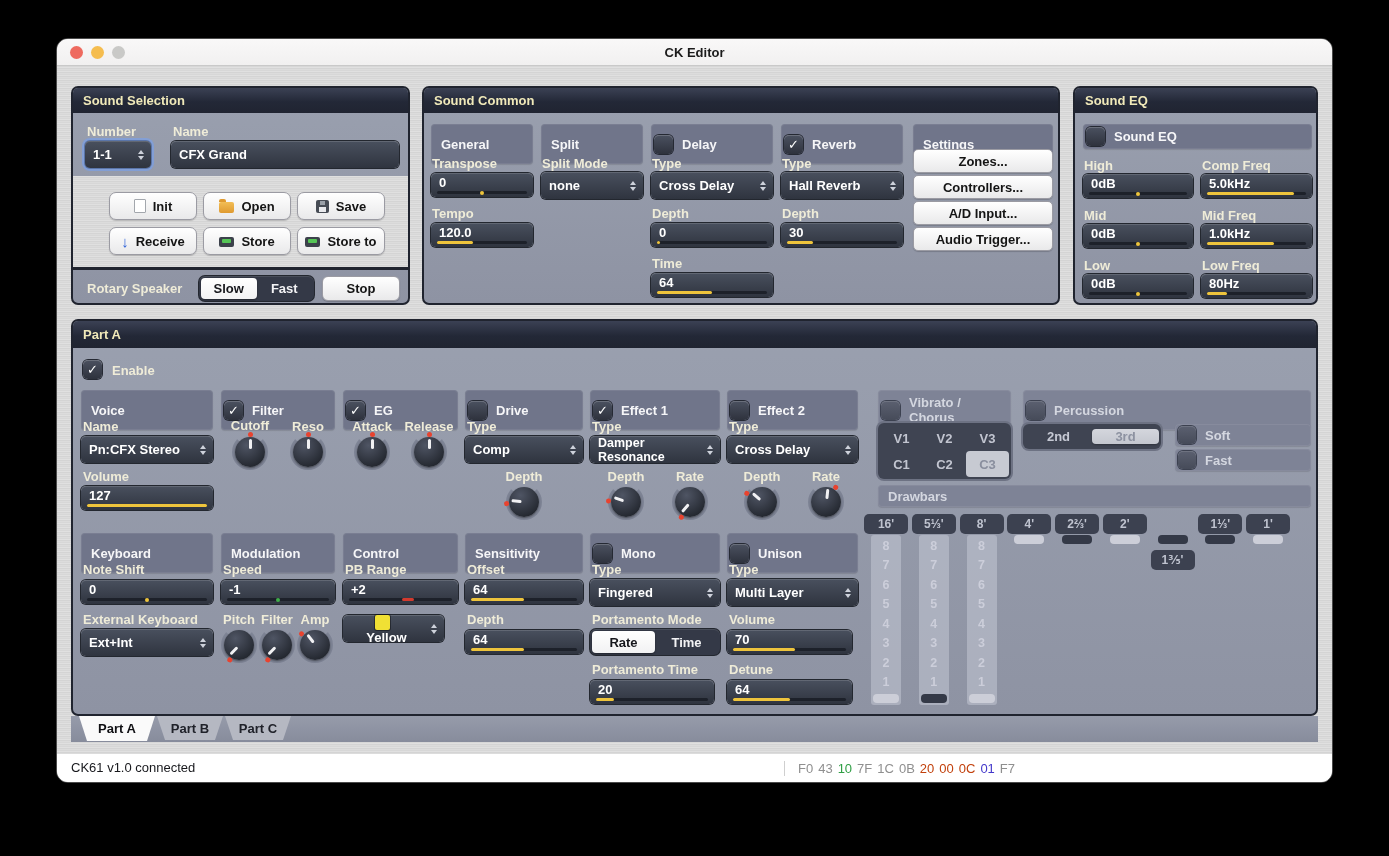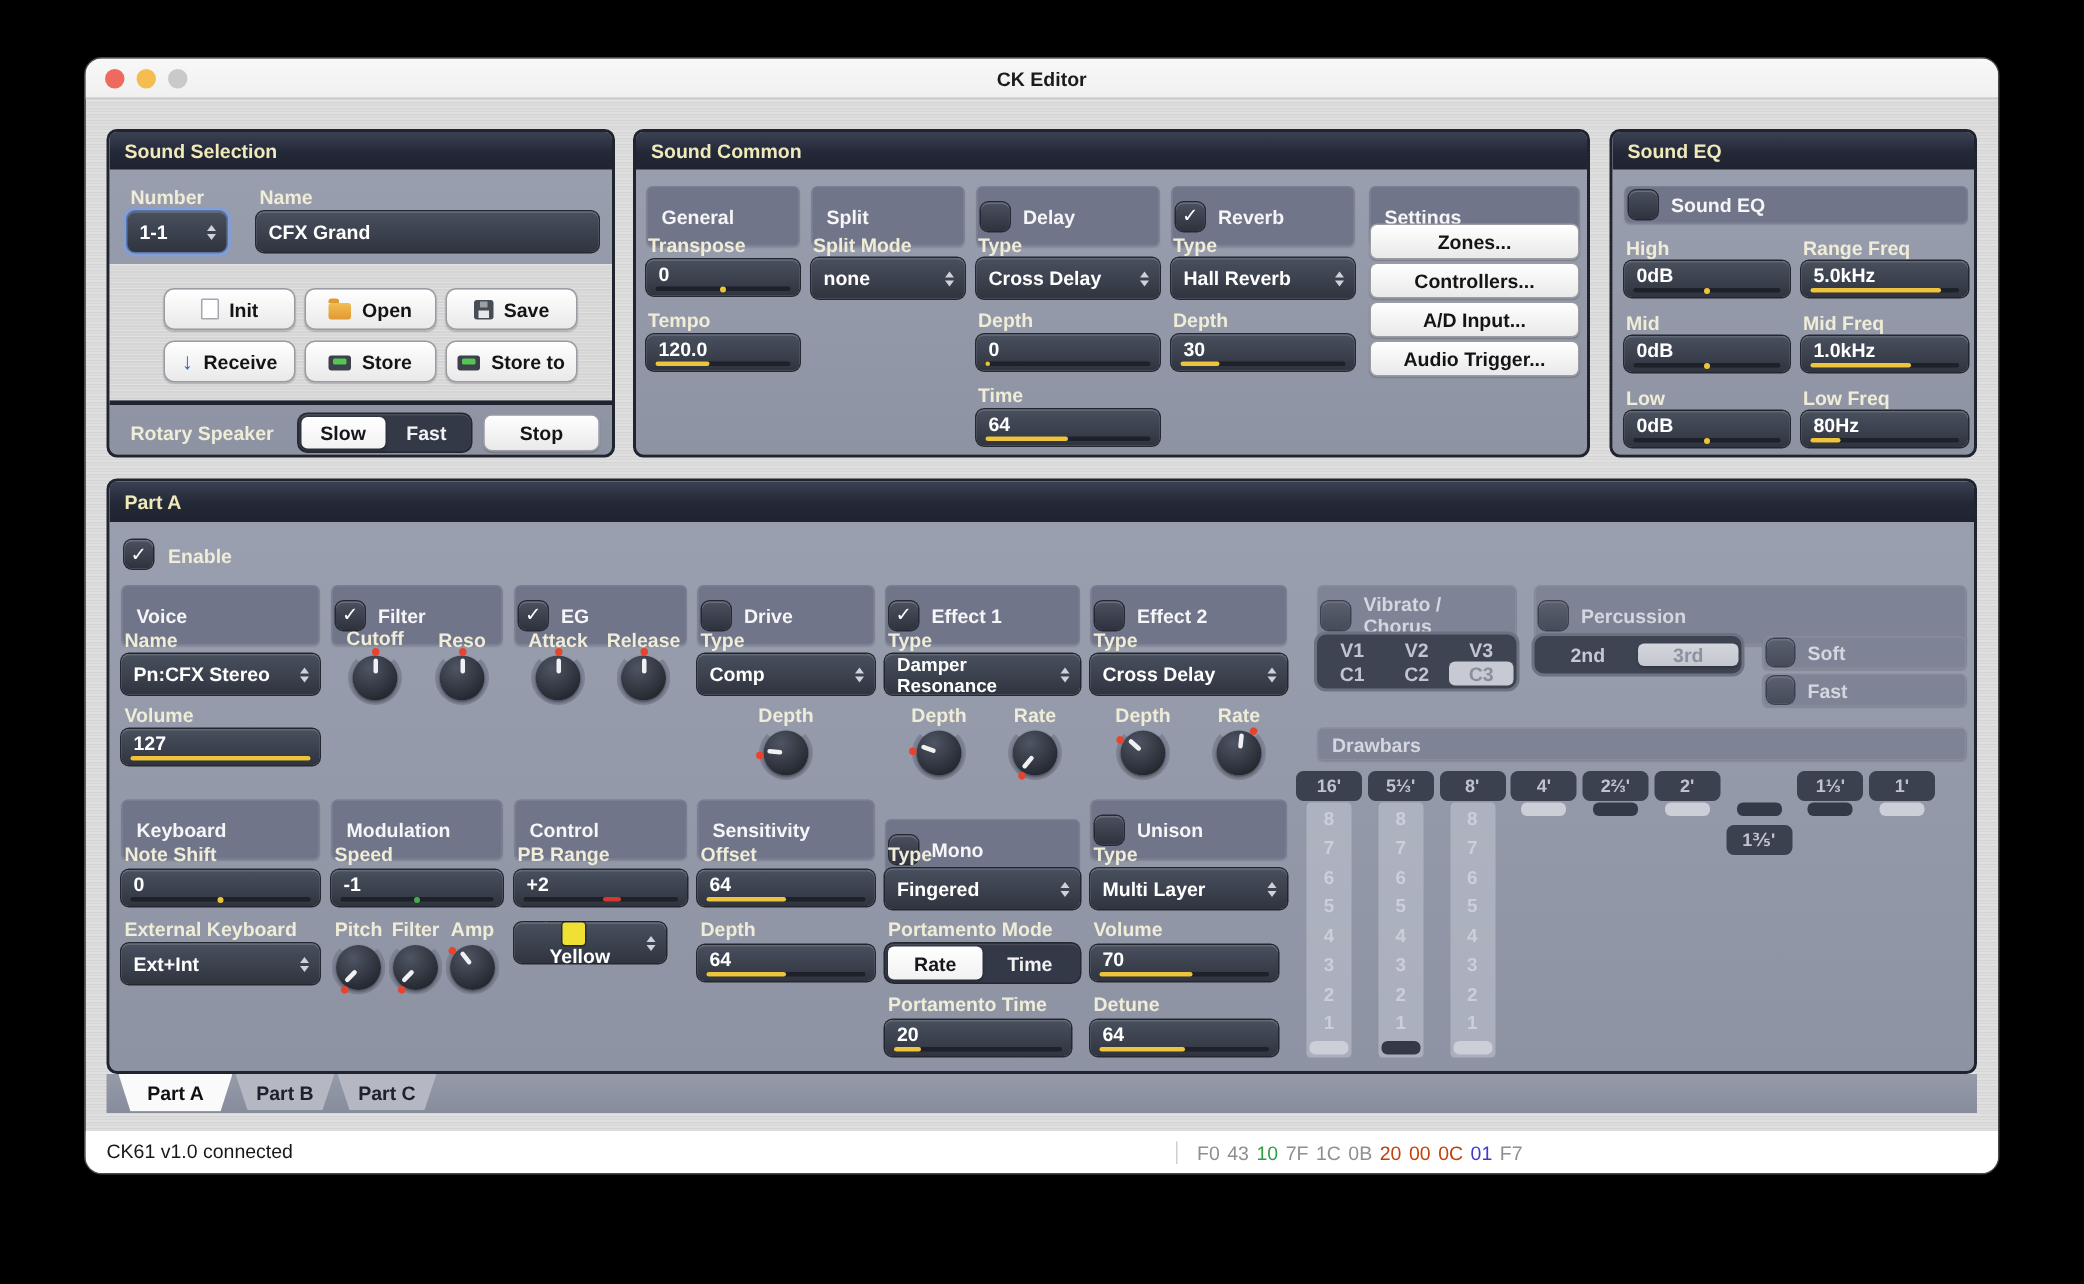--- a/index.html
+++ b/index.html
@@ -215,21 +215,21 @@
     <div class="btnw" style="left:489px;top:139px;width:140px;height:24px;border-radius:5px;">Audio Trigger...</div>
   </div>
 
   <div class="panel" style="left:1016px;top:47px;width:245px;height:219px;">
     <div class="phead">Sound EQ</div>
     <div class="hdrbar withcb" style="left:8px;top:36px;width:229px;height:25px;">
       <span class="cb"></span>
         <span>Sound EQ</span>
     </div>
     <div class="lbl" style="left:9px;top:70px;">High</div>
-    <div class="lbl" style="left:127px;top:70px;">Range Freq</div>
+    <div class="lbl" style="left:127px;top:70px;">Comp Freq</div>
     <div class="field" style="left:8px;top:86px;width:110px;"><span>0dB</span><span class="trk">
           <i class="dot" style="--pos:50%;"></i>
         </span></div>
     <div class="field" style="left:126px;top:86px;width:111px;"><span>5.0kHz</span><span class="trk">
           <i class="fl" style="--fill:88%;"></i>
         </span></div>
     <div class="lbl" style="left:9px;top:120px;">Mid</div>
     <div class="lbl" style="left:127px;top:120px;">Mid Freq</div>
     <div class="field" style="left:8px;top:136px;width:110px;"><span>0dB</span><span class="trk">
           <i class="dot" style="--pos:50%;"></i>
@@ -387,21 +387,21 @@
             <span class="kptr"></span>
           </span>
           <span class="kdot"></span>
         </div>
 
       <div class="dim">
         <div class="hdrbar withcb" style="left:805px;top:42px;width:133px;">
           <span class="cb"></span>
             <span>Vibrato / Chorus</span>
         </div>
-        <div class="vgrid" style="left:805px;top:75px;width:133px;height:36px;">
+        <div class="vgrid" style="left:805px;top:75px;width:133px;height:56px;">
           <div class="vc">V1</div>
           <div class="vc">V2</div>
           <div class="vc">V3</div>
           <div class="vc">C1</div>
           <div class="vc">C2</div>
           <div class="vc on">C3</div>
         </div>
         <div class="hdrbar withcb" style="left:950px;top:42px;width:288px;">
           <span class="cb"></span>
             <span>Percussion</span>
@@ -539,21 +539,21 @@
       <div class="hdrbar" style="left:392px;top:185px;width:118px;">Sensitivity</div>
       <div class="lbl" style="left:394px;top:214px;">Offset</div>
       <div class="field" style="left:392px;top:232px;width:118px;"><span>64</span><span class="trk">
             <i class="fl" style="--fill:50%;"></i>
           </span></div>
       <div class="lbl" style="left:394px;top:264px;">Depth</div>
       <div class="field" style="left:392px;top:282px;width:118px;"><span>64</span><span class="trk">
             <i class="fl" style="--fill:50%;"></i>
           </span></div>
 
-      <div class="hdrbar withcb" style="left:517px;top:198px;width:130px;">
+      <div class="hdrbar withcb" style="left:517px;top:185px;width:130px;">
         <span class="cb"></span>
           <span>Mono</span>
       </div>
       <div class="lbl" style="left:519px;top:214px;">Type</div>
       <div class="field dd" style="left:517px;top:231px;width:130px;">
           <span>Fingered</span>
           <span class="chev">
             <i class="u"></i>
             <i class="d"></i>
           </span>

